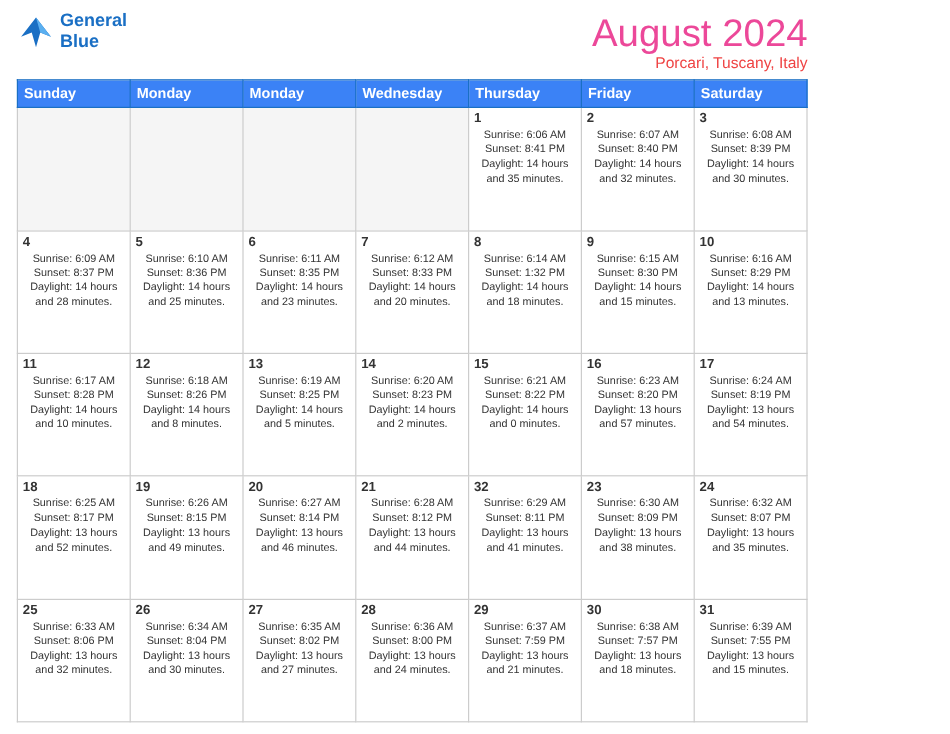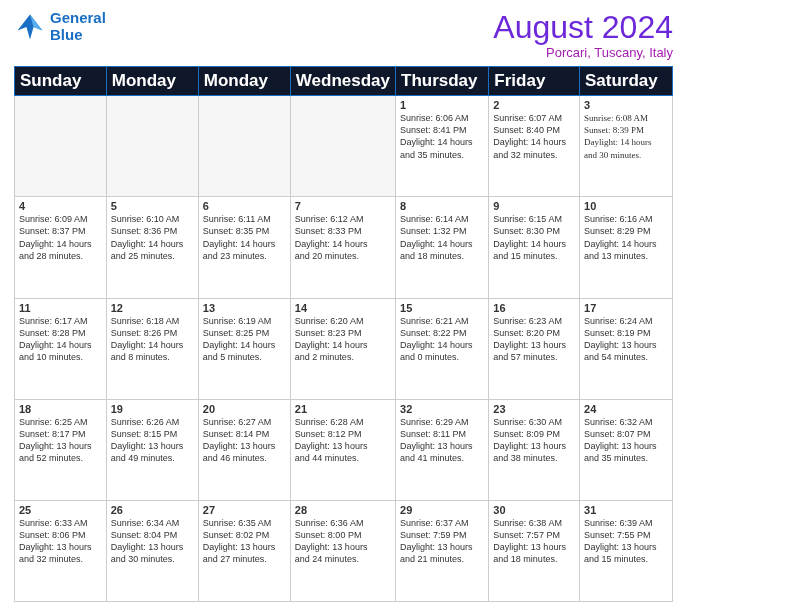--- a/index.html
+++ b/index.html
@@ -40,36 +40,36 @@
     .logo-icon {
       width: 32px;
       height: 32px;
     }
     .title-block {
       text-align: right;
     }
     .month-title {
       font-size: 32px;
       font-weight: normal;
-      color: #6d28d9;
+      color: #ec4899;
       line-height: 1.1;
     }
     .location {
       font-size: 13px;
-      color: #a21caf;
+      color: #ef4444;
     }
     .calendar {
       width: 100%;
       border-collapse: collapse;
       flex: 1;
     }
     .calendar th {
-      background: #0f172a;
+      background: #3b82f6;
       color: #fff;
-      font-size: 17px;
+      font-size: 12px;
       font-weight: bold;
       padding: 4px 5px;
       text-align: left;
       border: 1px solid #1a6fc4;
     }
     .calendar td {
       border: 1px solid #ccc;
       vertical-align: top;
       padding: 3px 4px;
       font-size: 9.5px;
@@ -84,20 +84,21 @@
     .day-num {
       font-size: 11px;
       font-weight: bold;
       display: block;
       margin-bottom: 1px;
     }
     .day-info {
       font-size: 9px;
       line-height: 1.35;
       color: #333;
+      text-align: center;
     }
   </style>
 </head>
 <body>
 
 <div class="page">
   <div class="header">
     <div class="logo">
       <svg class="logo-icon" viewBox="0 0 36 36">
         <polygon points="18,4 32,22 22,18 18,32 14,18 4,22" fill="#1a6fc4"></polygon>
@@ -141,21 +142,21 @@
           </td>
           <td>
             <span class="day-num">2</span>
             <div class="day-info" style="white-space: pre-line;">Sunrise: 6:07 AM
 Sunset: 8:40 PM
 Daylight: 14 hours
 and 32 minutes.</div>
           </td>
           <td>
             <span class="day-num">3</span>
-            <div class="day-info" style="white-space: pre-line; font-family: Liberation Serif, serif;">Sunrise: 6:08 AM
+            <div class="day-info" style="white-space: pre-line;">Sunrise: 6:08 AM
 Sunset: 8:39 PM
 Daylight: 14 hours
 and 30 minutes.</div>
           </td>
         </tr>
         <tr>
           <td>
             <span class="day-num">4</span>
             <div class="day-info" style="white-space: pre-line;">Sunrise: 6:09 AM
 Sunset: 8:37 PM

